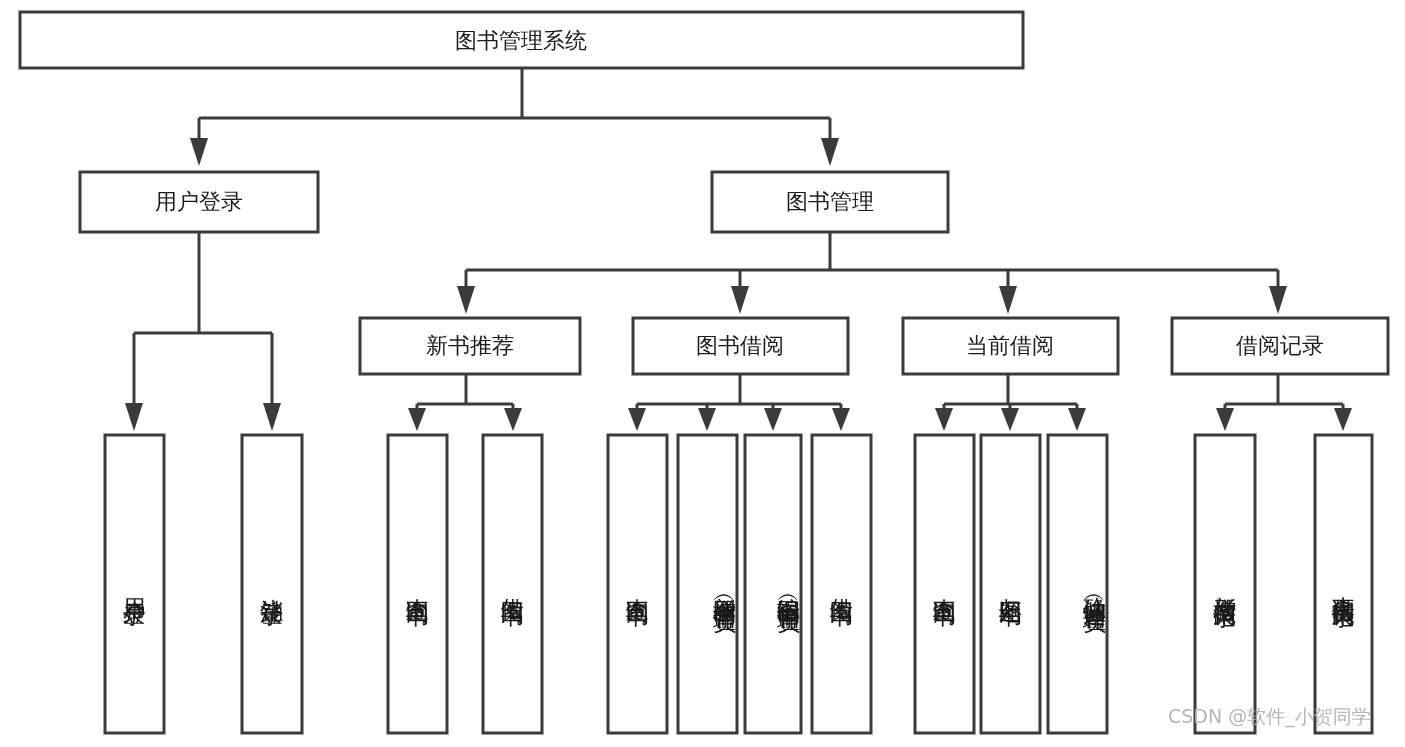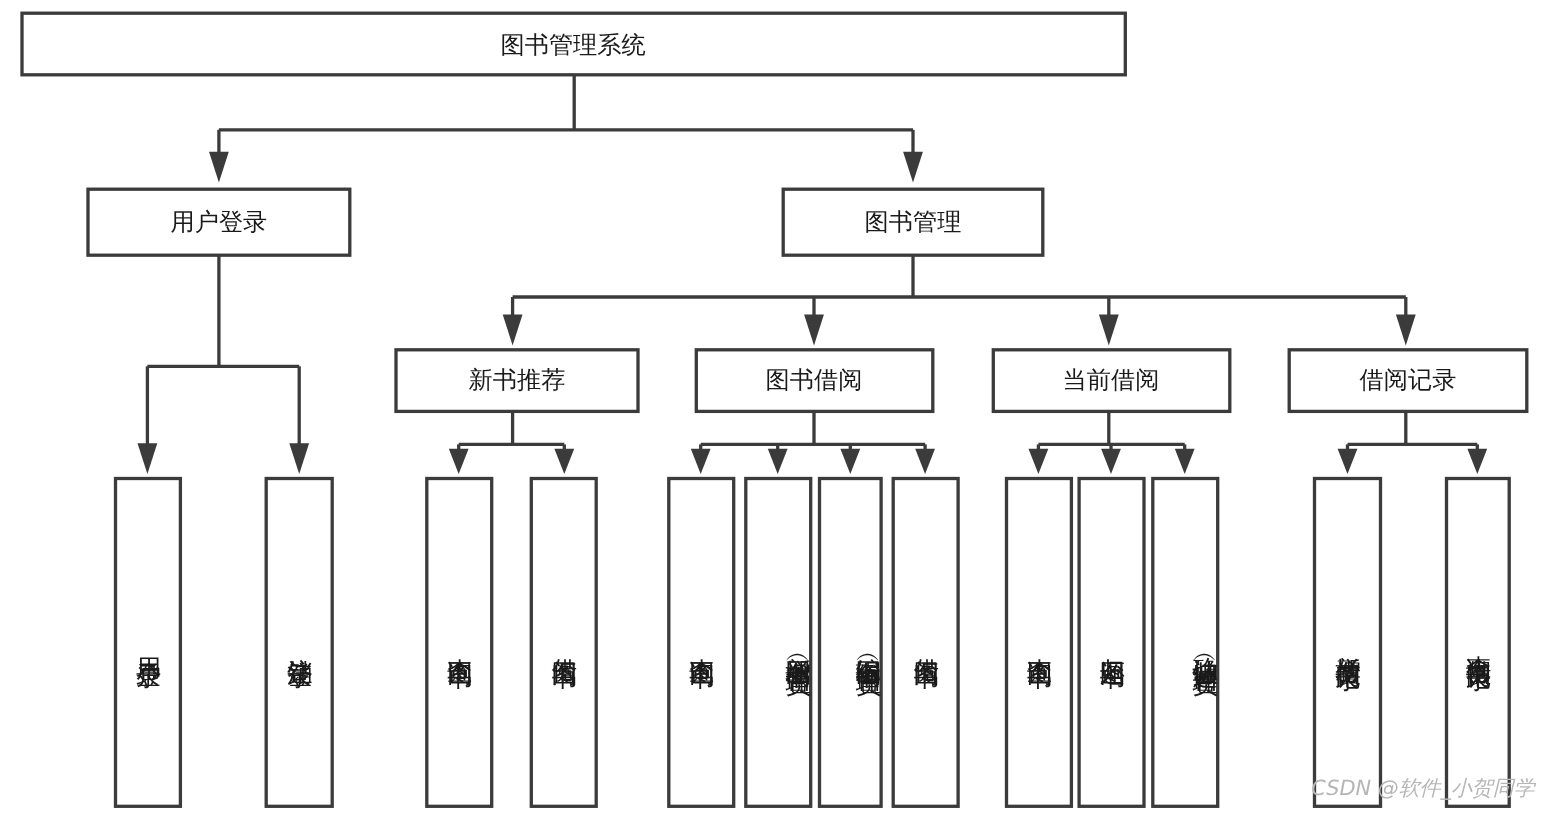--- a/index.html
+++ b/index.html
@@ -204,15 +204,15 @@
   <div class="leaf-label" style="left:608px;  top:435px; width:59px; height:298px;">查询图书</div>
   <div class="leaf-label" style="left:678px;  top:435px; width:59px; height:298px; align-items:flex-start; padding-top:8px; box-sizing:border-box;">新增图书（管理员）</div>
   <div class="leaf-label" style="left:745px;  top:435px; width:56px; height:298px; align-items:flex-start; padding-top:8px; box-sizing:border-box;">编辑图书（管理员）</div>
   <div class="leaf-label" style="left:812px;  top:435px; width:59px; height:298px;">借阅图书</div>
   <div class="leaf-label" style="left:915px;  top:435px; width:59px; height:298px;">查询图书</div>
   <div class="leaf-label" style="left:981px;  top:435px; width:59px; height:298px;">归还图书</div>
   <div class="leaf-label" style="left:1048px; top:435px; width:59px; height:298px; align-items:flex-start; padding-top:8px; box-sizing:border-box;">确认归还（管理员）</div>
   <div class="leaf-label" style="left:1195px; top:435px; width:60px; height:298px;">新增借阅记录</div>
   <div class="leaf-label" style="left:1315px; top:435px; width:57px; height:298px;">查询借阅记录</div>
 
-  <div class="watermark" style="left:1192px; top:704px;font-style:italic;">CSDN @软件_小贺同学</div>
+  <div class="watermark" style="left:1168px; top:704px;">CSDN @软件_小贺同学</div>
 
 </div>
 
 </body></html>

